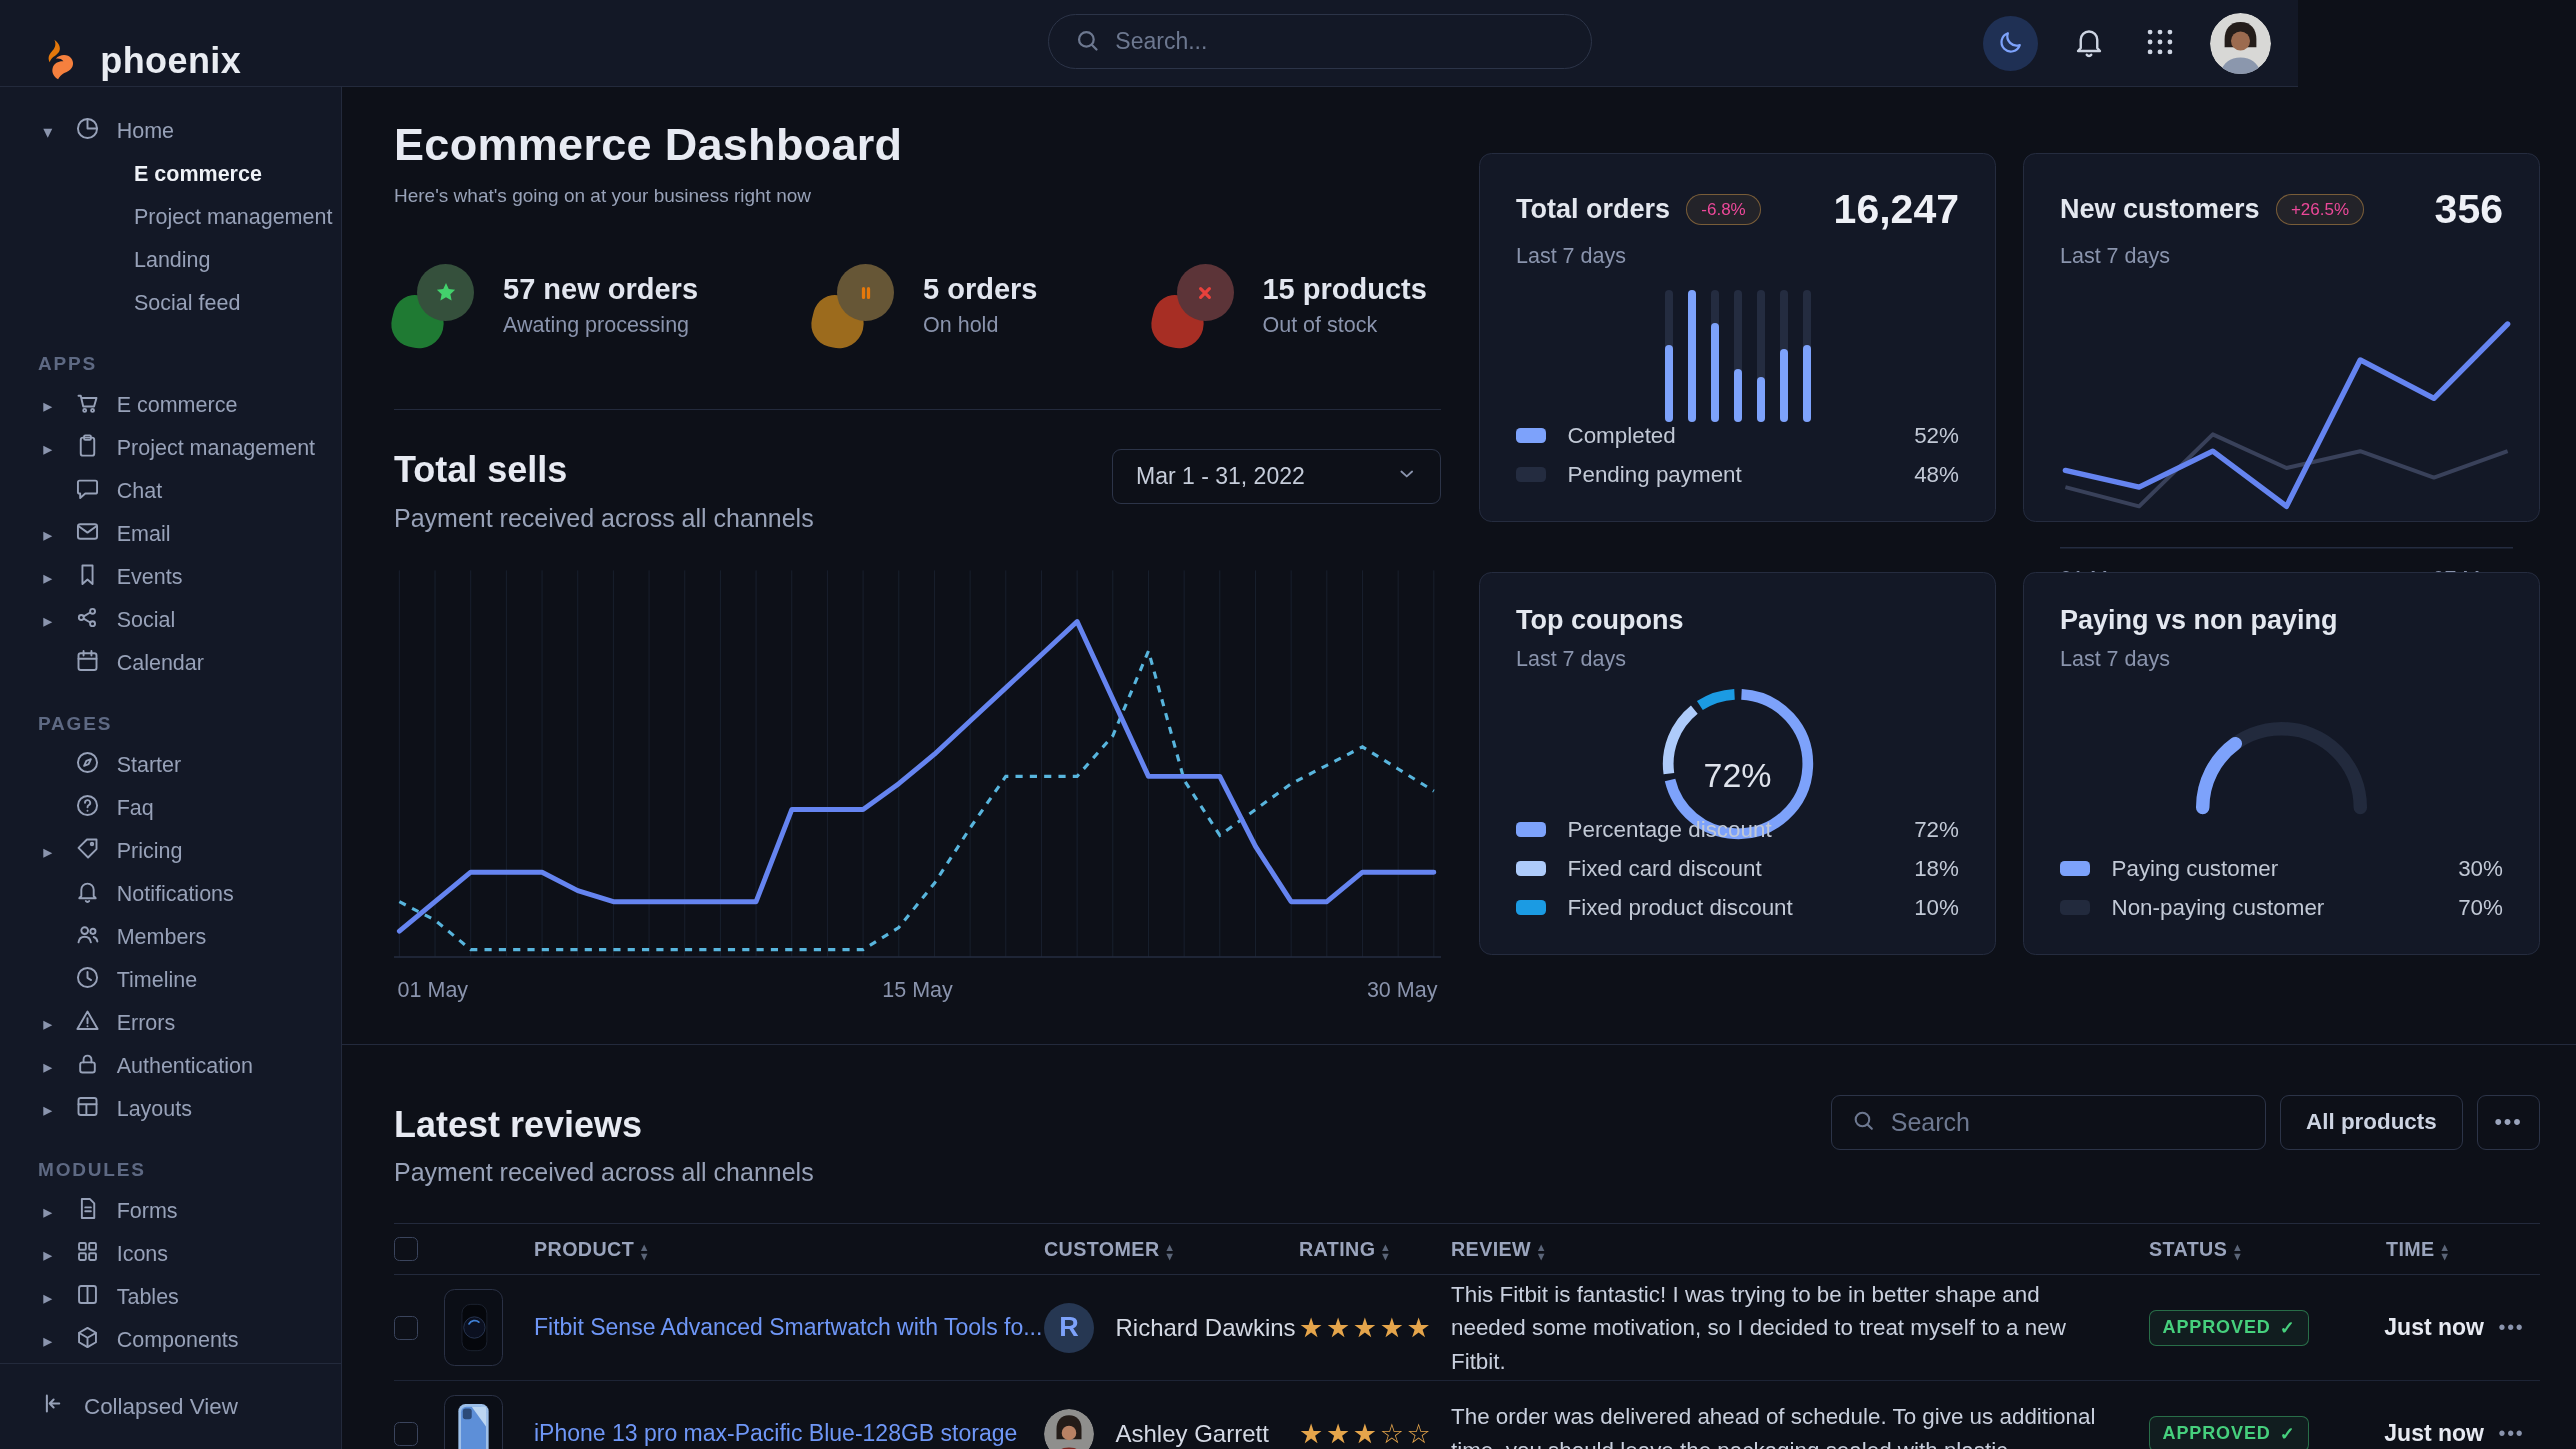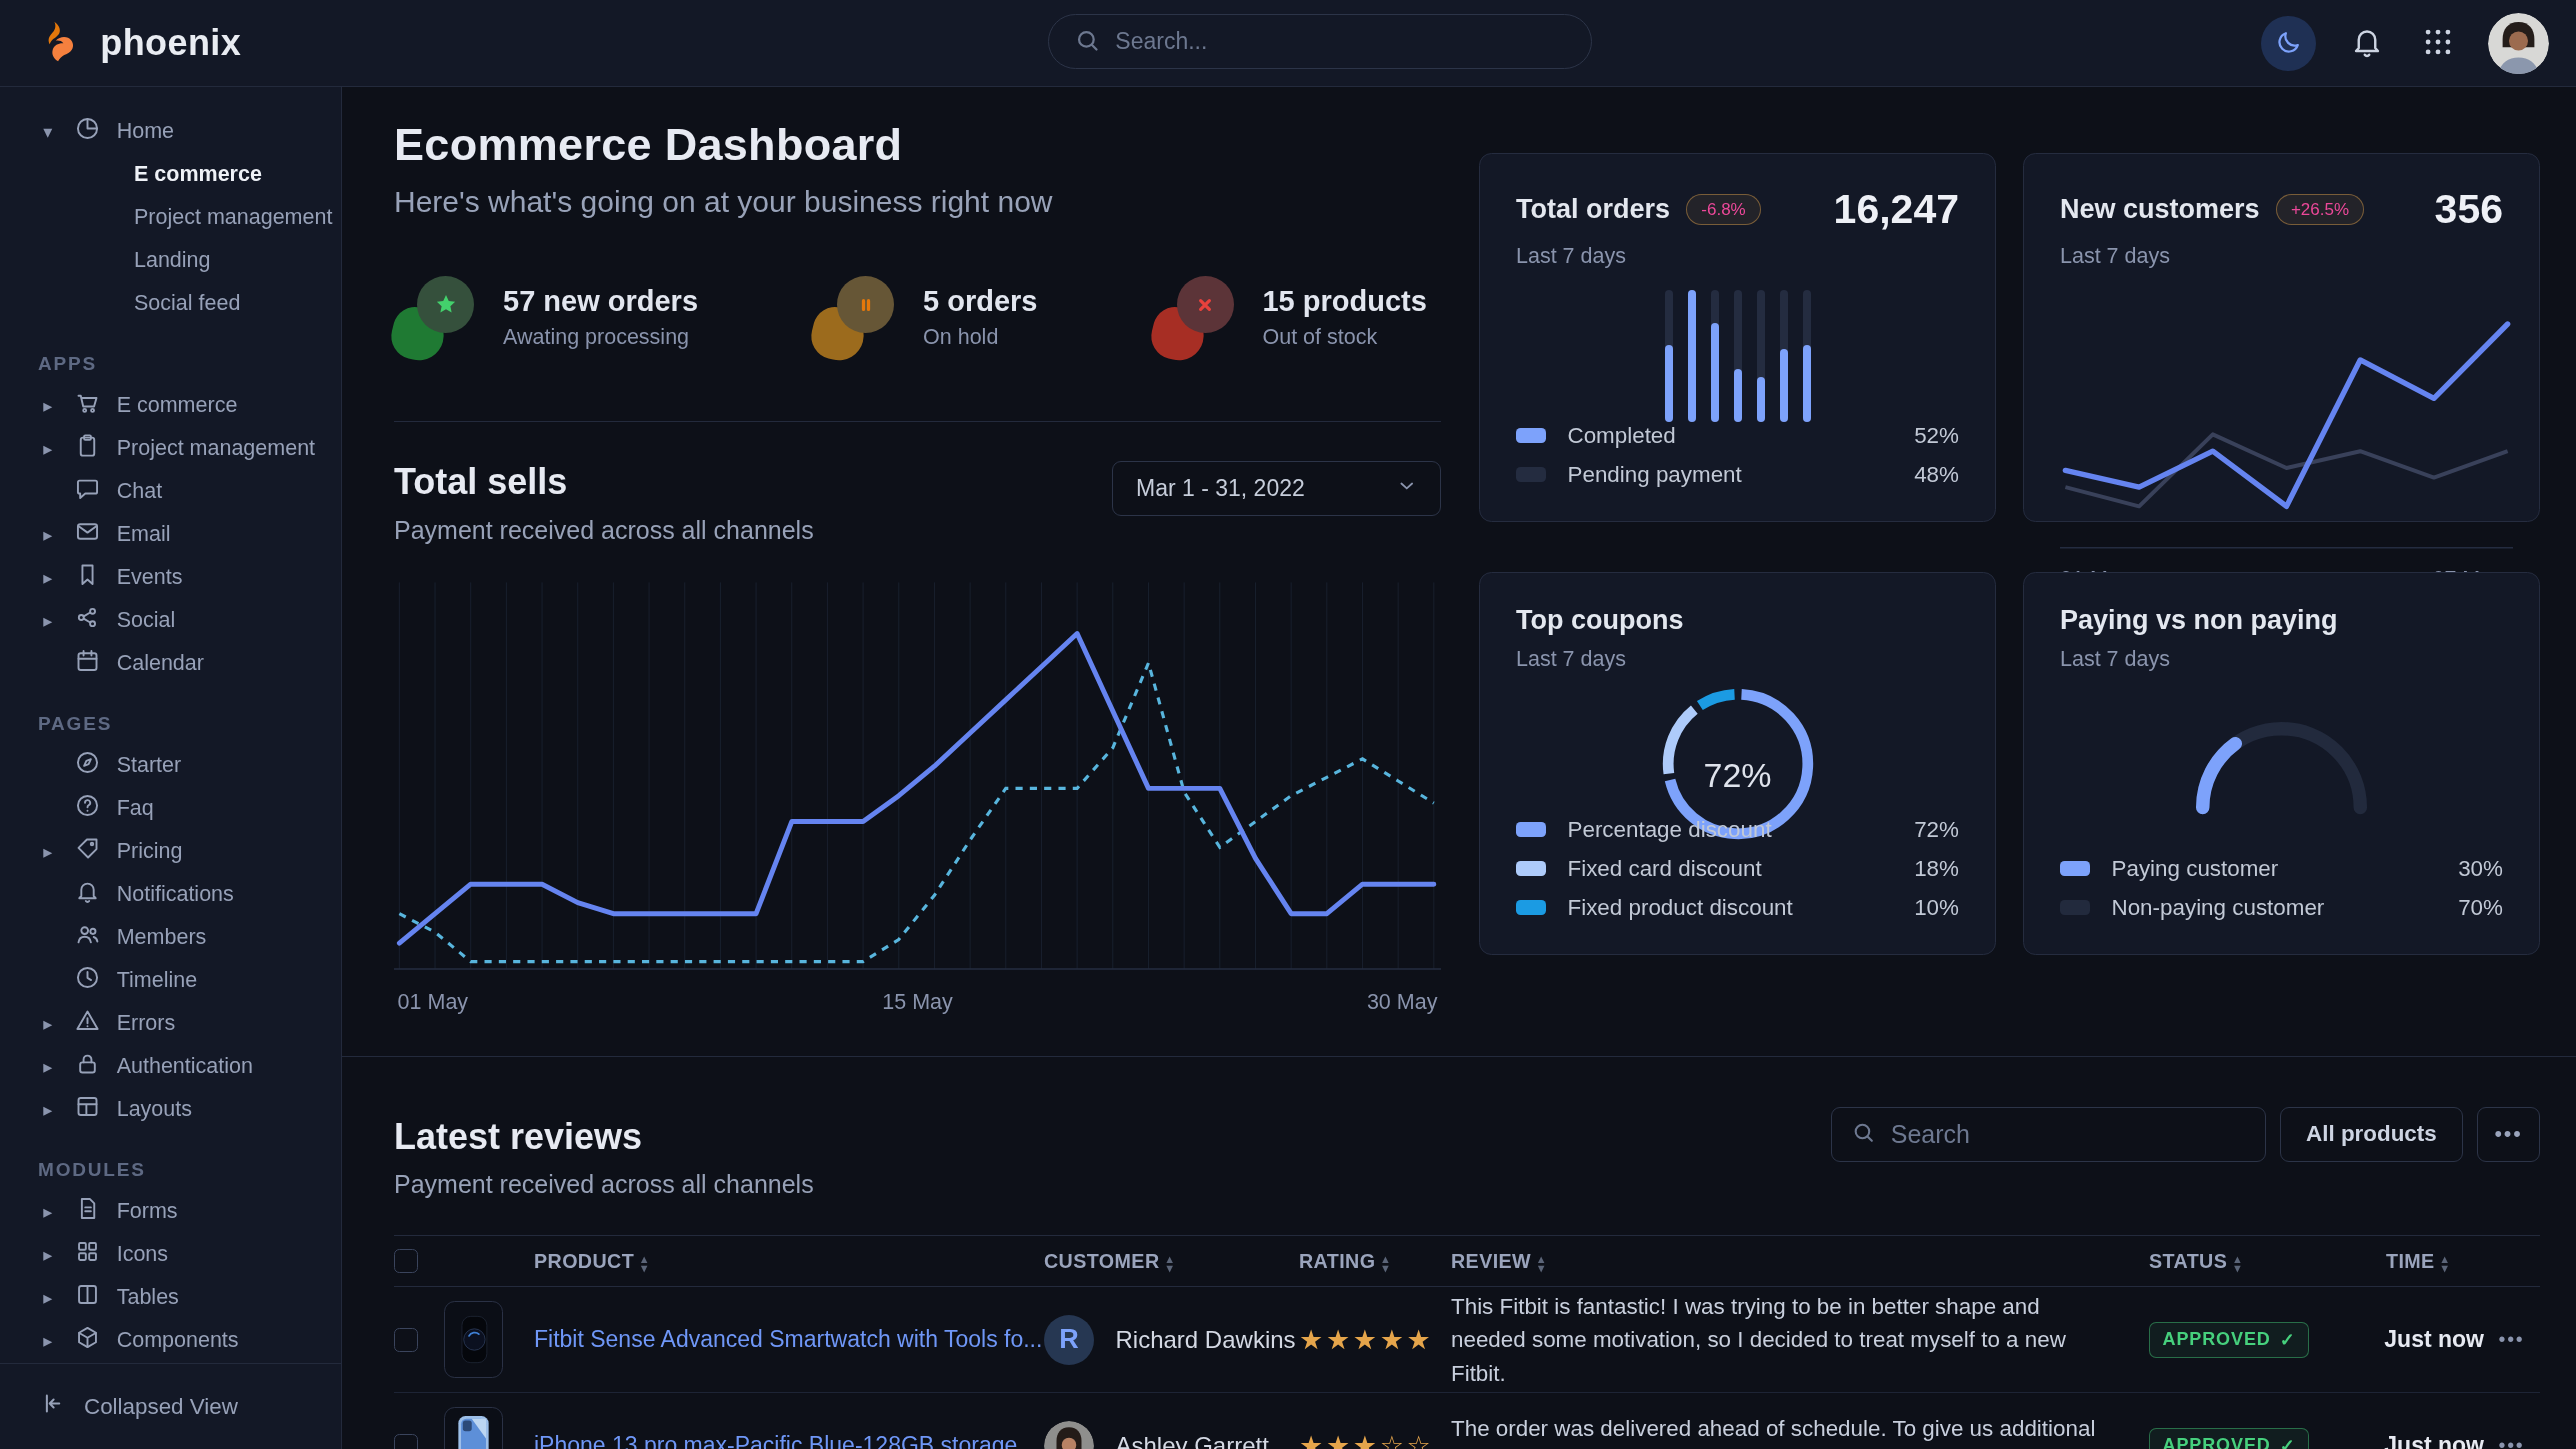--- a/index.html
+++ b/index.html
@@ -1,19 +1,19 @@
 <!DOCTYPE html>
 <html style="font-size:14.3px"><head>
 <meta charset="utf-8">
 <style>
   * { margin:0; padding:0; box-sizing:border-box; }
   html,body { width:2576px; height:1449px; overflow:hidden; background:#0d1018;
     font-family:"Liberation Sans", sans-serif; color:#c6cdda; }
-  .topnav { position:absolute; left:0; top:0; width:2576px; height:87px;
-    background:#131826; border-bottom:0.9px solid #232a3c; display:flex; align-items:center; z-index:5;}
+  .topnav { position:absolute; left:0; top:0; width:2298px; height:87px;
+    background:#131826; border-bottom:0.9px solid #232a3c; display:flex; align-items:flex-end; z-index:5;}
   .brand { display:flex; align-items:center; gap:14.3px; padding-left:39px; width:340px; }
   .brand-name { font-size:36px; font-weight:bold; color:#e9ecf2; letter-spacing:0.4px;}
   .nav-search { position:absolute; left:1048px; top:14.3px; width:544px; height:55px;
     border:0.9px solid #2c3448; border-radius:29px; display:flex; align-items:center; gap:14.3px;
     padding:0 25px; background:transparent;}
   .nav-search input { background:none; border:none; outline:none; color:#aab3c6; font-size:23px;
     width:100%; font-family:"Liberation Sans",sans-serif;}
   .nav-search input::placeholder { color:#6d7890; }
   .nav-right { position:absolute; right:27px; top:0; height:87px; display:flex; align-items:center; gap:30px;}
   .moon-btn { width:55px; height:55px; border-radius:50%; background:#1f3054; display:flex;
@@ -33,21 +33,21 @@
     color:#97a1b8; font-size:21.5px;}
   .side-child.active { color:#eef1f7; font-weight:bold;}
   .side-label { height:41px; margin-top:18px; display:flex; align-items:center; padding-left:38px;
     color:#5e6983; font-size:19px; font-weight:bold; letter-spacing:1.8px;}
   .side-footer { border-top:0.9px solid #232a3c; height:86px; display:flex; align-items:center;
     padding-left:39px; gap:18px; color:#97a1b8; font-size:22.4px; cursor:pointer;}
   .main { position:absolute; left:342px; top:87px; width:2234px; height:1362px; }
   .dash-top { display:flex; padding:32px 36px 0 52px; gap:38px;}
   .left-col { width:1047px; flex:none;}
   h1.page-title { font-size:45px; color:#e7eaf2; font-weight:bold; letter-spacing:0.3px;}
-  .page-sub { margin-top:14.3px; font-size:30px; color:#98a2b8;}
+  .page-sub { margin-top:14.3px; font-size:19px; color:#98a2b8;}
   .stats-row { display:flex; margin-top:57px; gap:116px; align-items:center;}
   .stat { display:flex; align-items:center; gap:27px;}
   .stat-art { position:relative; width:82px; height:82px; flex:none;}
   .stat-blob { position:absolute; left:-1.8px; bottom:-1.8px; width:52px; height:52px;
     border-radius:46% 58% 52% 48%; transform:rotate(14deg);}
   .stat-circle { position:absolute; right:1.8px; top:0px; width:57px; height:57px; border-radius:50%;
     display:flex; align-items:center; justify-content:center;}
   .stat-value { font-size:29px; font-weight:bold; color:#e2e6ef;}
   .stat-cap { margin-top:7.2px; font-size:21.5px; color:#8a94ad;}
   .hdiv { border:none; border-top:0.9px solid #232a3c; margin-top:63px;}

